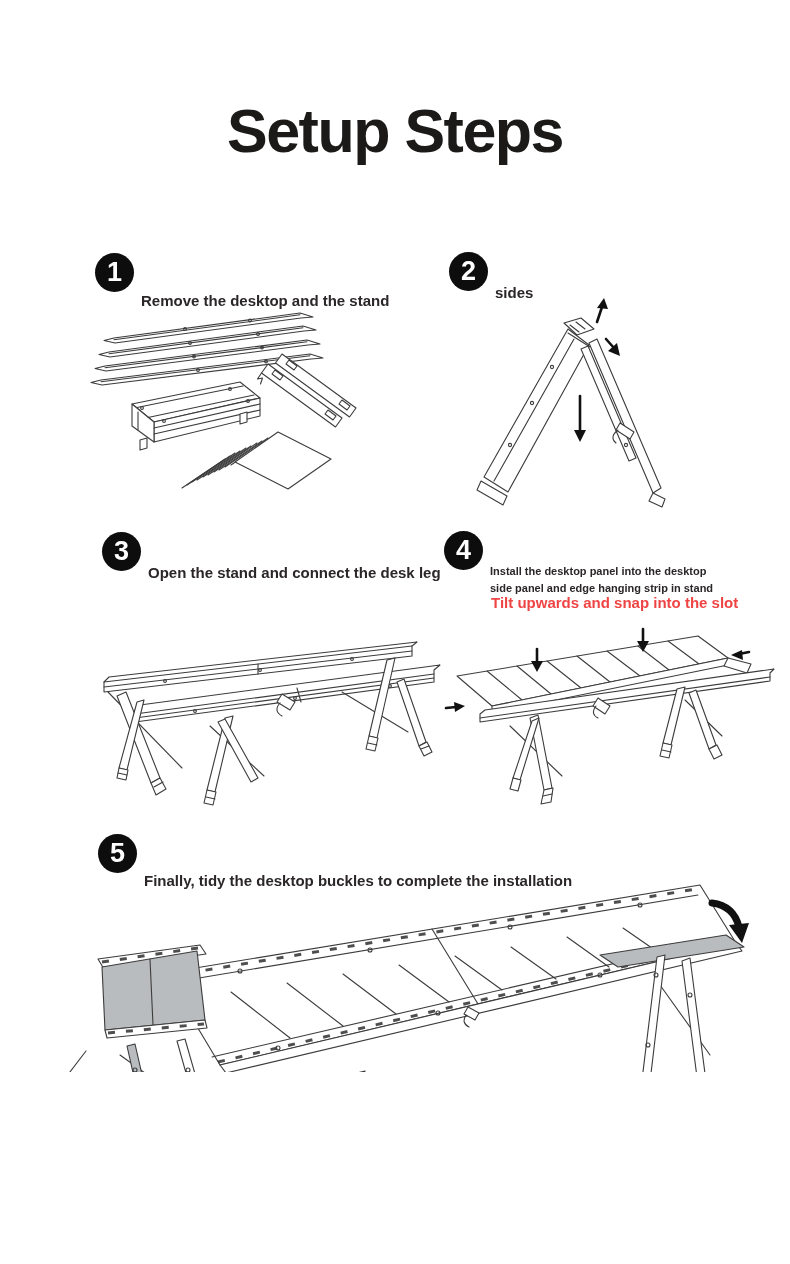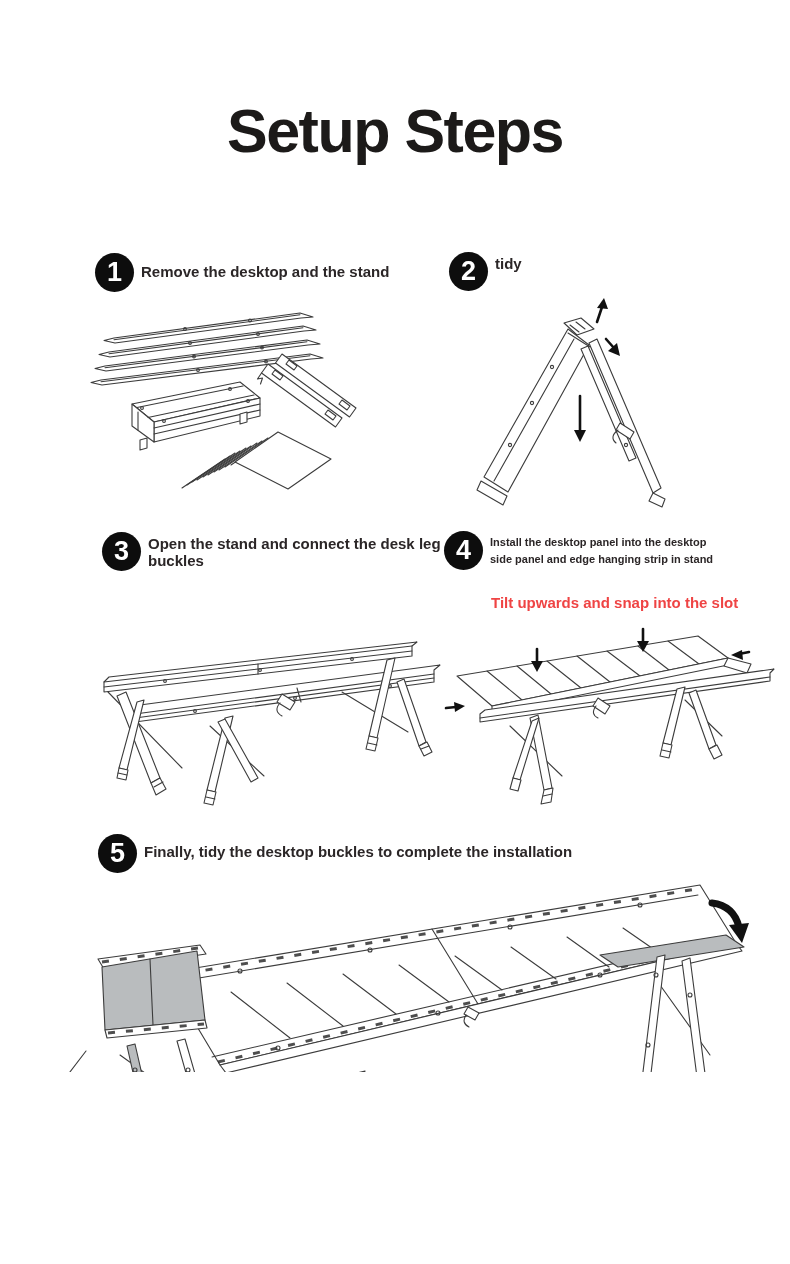--- a/index.html
+++ b/index.html
@@ -13,20 +13,21 @@
   }
   .step-header{position:absolute;display:flex;align-items:flex-start;}
   .badge{
     width:39px;height:39px;border-radius:50%;background:#0d0d0d;flex:0 0 39px;
     display:flex;align-items:center;justify-content:center;
     color:#ffffff;font-size:27px;font-weight:bold;line-height:1;
   }
   .step-text{
     margin-left:7px;font-size:15px;font-weight:bold;line-height:17px;color:#2b2627;
     padding-top:3px;
+    margin-top:29px;
   }
   .step-text .ln{display:block;white-space:nowrap;}
   .center .step-text{text-align:left;}
   .subnote{
     position:absolute;font-size:15px;font-weight:bold;color:#ef4444;white-space:nowrap;
   }
   svg{position:absolute;overflow:visible;}
   .lineart{stroke:#3c3c3c;stroke-width:1.1;fill:none;stroke-linejoin:round;stroke-linecap:round;}
   .facewhite{fill:#ffffff;stroke:#3c3c3c;stroke-width:1.1;stroke-linejoin:round;}
   .facegray{fill:#b9bcbe;stroke:#3c3c3c;stroke-width:1.1;stroke-linejoin:round;}
@@ -44,29 +45,28 @@
   <div class="step-header" style="left:95px;top:253px;">
     <div class="badge">1</div>
     <div class="step-text" style="padding-top:10px;">
       <span class="ln">Remove the desktop and the stand</span>
     </div>
   </div>
 
   <div class="step-header" style="left:449px;top:252px;">
     <div class="badge">2</div>
     <div class="step-text">
-      <span class="ln">tidy</span>
+      <span class="ln">sides</span>
     </div>
   </div>
 
   <div class="step-header center" style="left:102px;top:532px;">
     <div class="badge">3</div>
     <div class="step-text" style="width:290px;">
       <span class="ln">Open the stand and connect the desk leg</span>
-      <span class="ln">buckles</span>
     </div>
   </div>
 
   <div class="step-header" style="left:444px;top:531px;">
     <div class="badge">4</div>
     <div class="step-text" style="font-size:11px;">
       <span class="ln">Install the desktop panel into the desktop</span>
       <span class="ln">side panel and edge hanging strip in stand</span>
     </div>
   </div>

